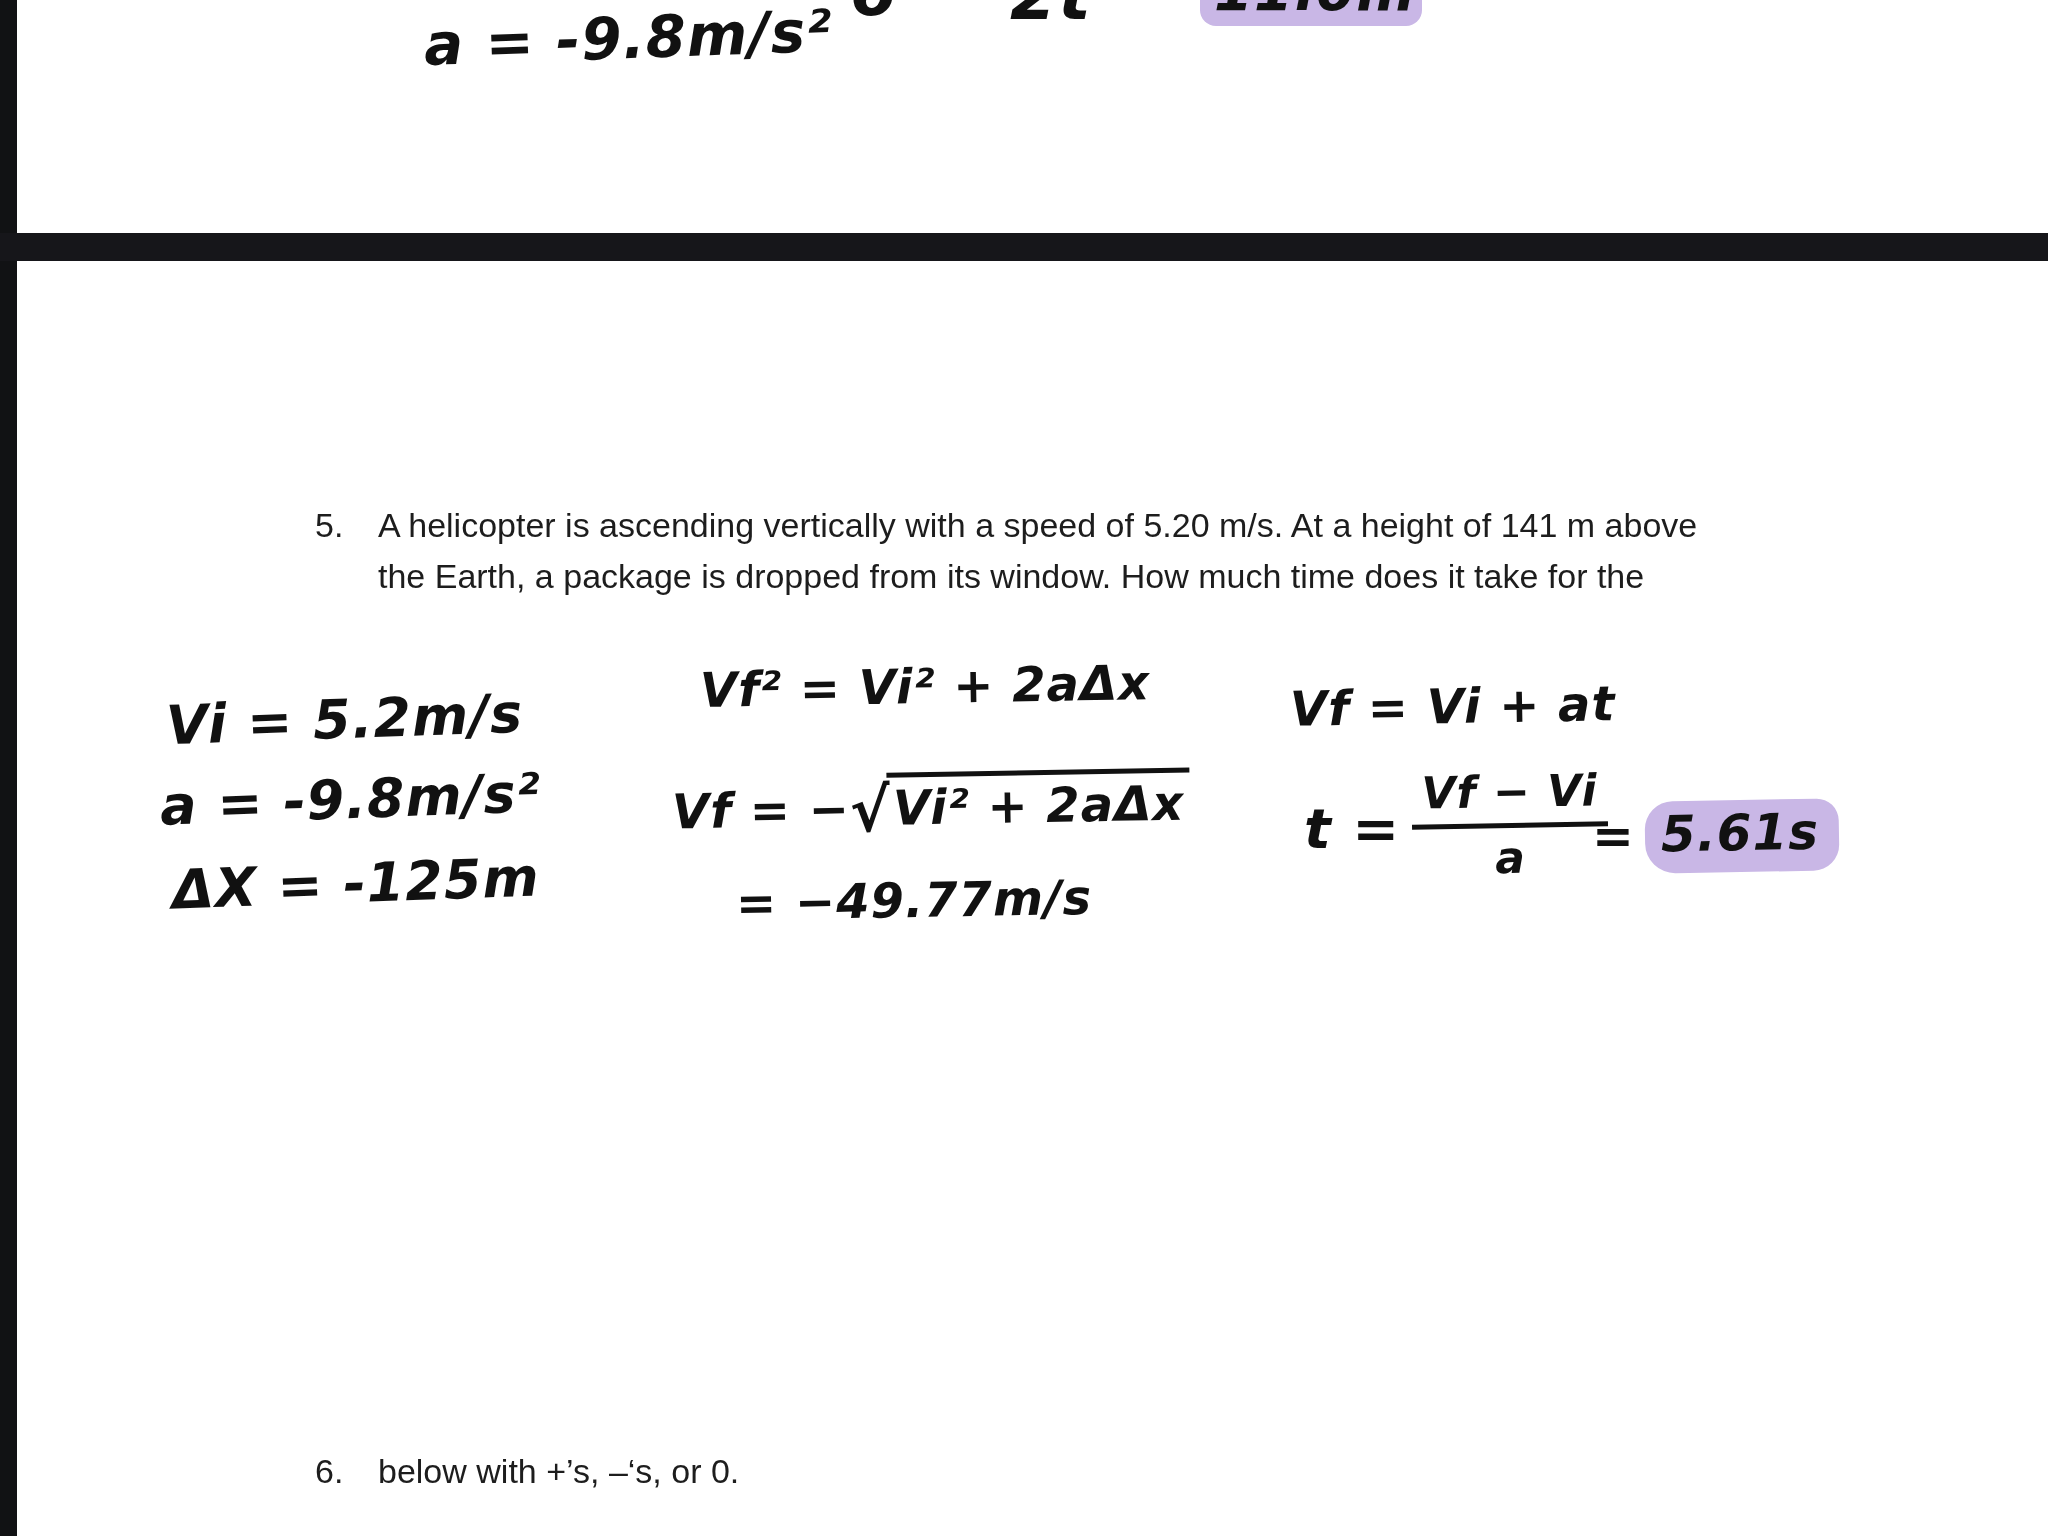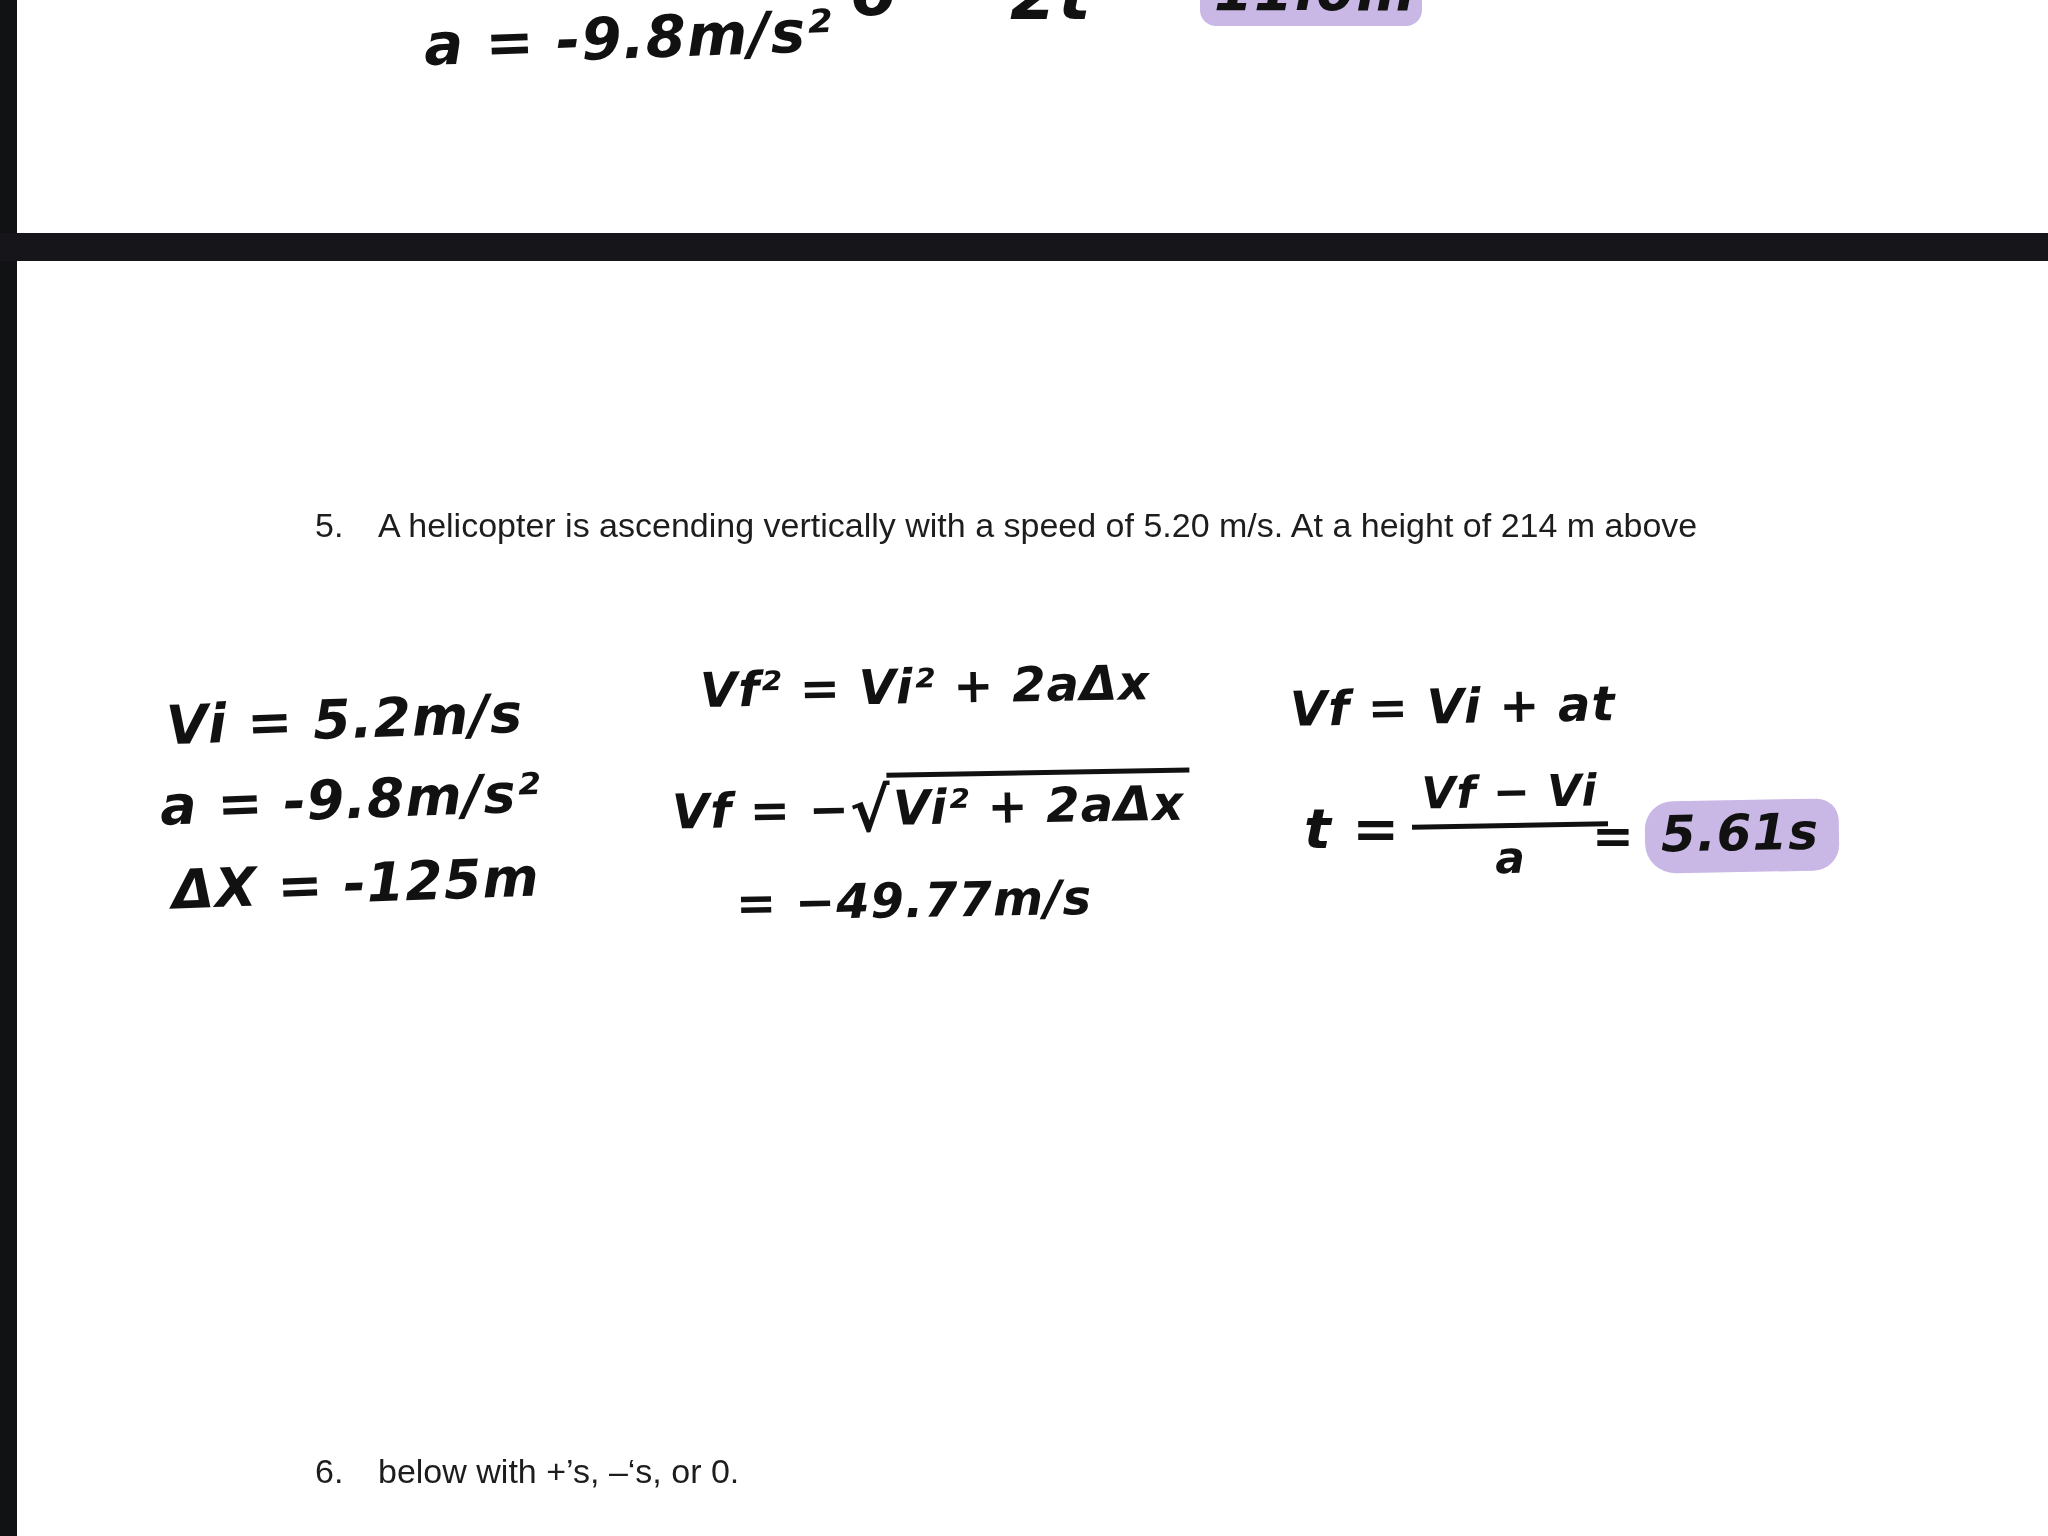--- a/index.html
+++ b/index.html
@@ -119,21 +119,22 @@
 
   <div class="top-highlight">
     <span class="hw clip-text">11.0m</span>
   </div>
 
   <div class="page-break"></div>
 
   <div class="problem" style="left:315px;top:500px;">
     <div class="pnum">5.</div>
     <div>
-      <div class="pline">A helicopter is ascending vertically with a speed of 5.20 m/s. At a height of 214 m above</div>
+      <div class="pline">A helicopter is ascending vertically with a speed of 5.20 m/s. At a height of 141 m above</div>
+      <div class="pline">the Earth, a package is dropped from its window. How much time does it take for the</div>
     </div>
   </div>
 
   <div class="hw rot-m2" style="left:166px;top:688px;font-size:54px;">Vi = 5.2m/s</div>
   <div class="hw rot-m2" style="left:160px;top:768px;font-size:54px;">a = -9.8m/s²</div>
   <div class="hw rot-m2" style="left:172px;top:852px;font-size:54px;">ΔX = -125m</div>
 
   <div class="hw rot-m1" style="left:700px;top:658px;font-size:48px;">Vf² = Vi² + 2aΔx</div>
 
   <div class="hw rot-m1" style="left:672px;top:772px;font-size:48px;">

